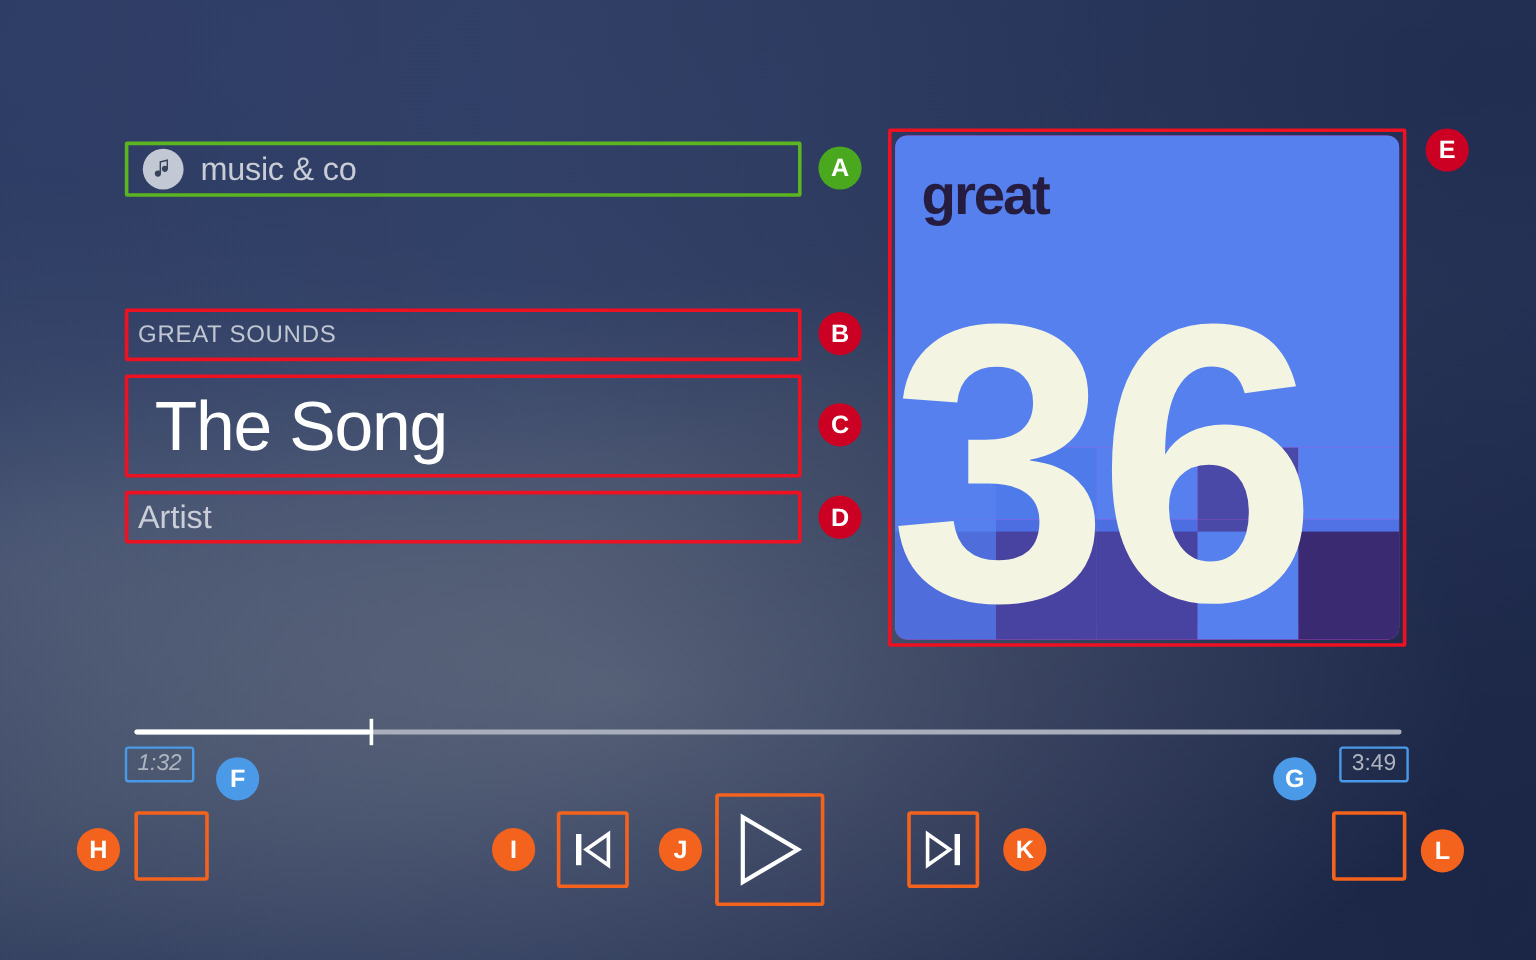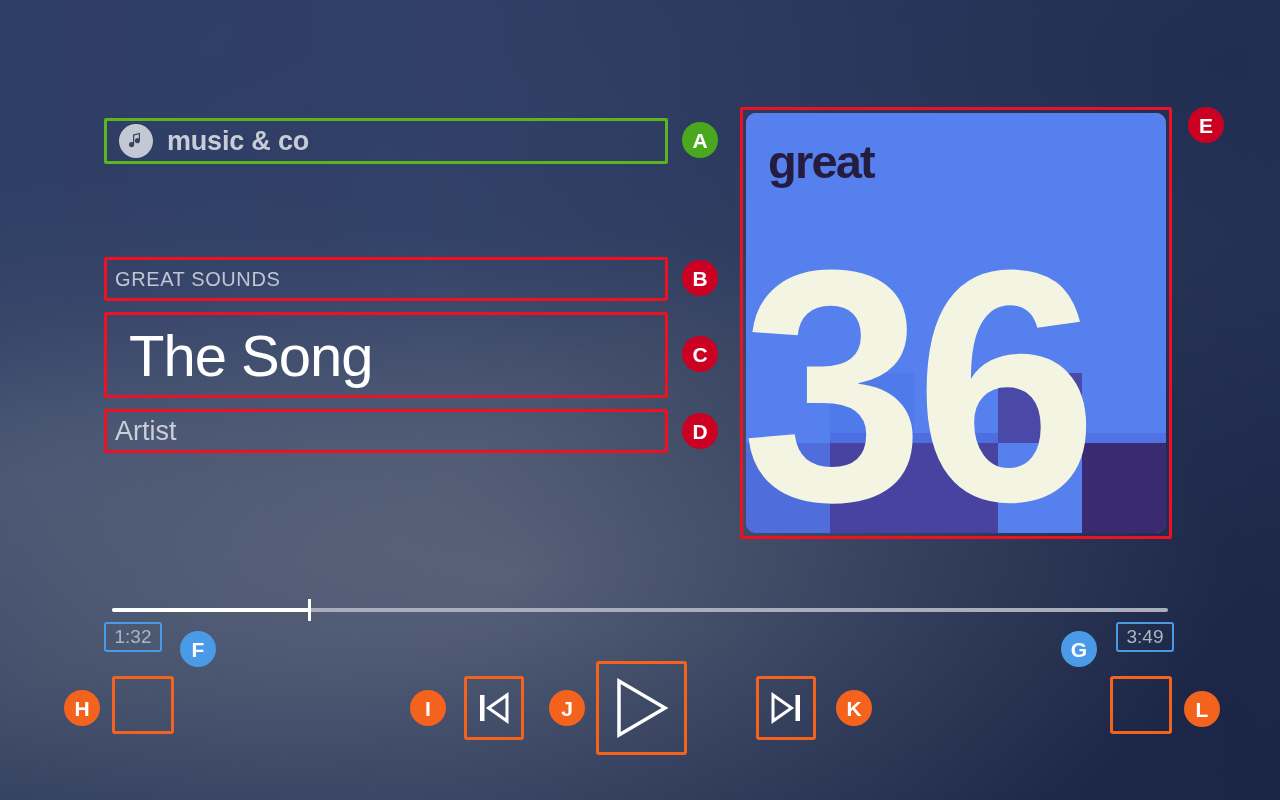--- a/index.html
+++ b/index.html
@@ -48,21 +48,21 @@
   #header-inner {
     position:absolute; left:104px; top:118px; width:564px; height:46px;
     display:flex; align-items:center; padding-left:15px; gap:14px;
   }
   #app-icon {
     width:34px; height:34px; border-radius:50%; background:#c3c9d4;
     display:flex; align-items:center; justify-content:center; flex:0 0 auto;
   }
   #app-icon svg { display:block; }
   #app-title {
-    color:#c8ccd6; font-size:27px; font-weight:700; letter-spacing:-0.2px;
+    color:#c8ccd6; font-size:27px; font-weight:400; letter-spacing:-0.2px;
     white-space:nowrap;
   }
 
   
   #album-box { left:104px; top:257px; width:564px; height:44px; }
   #album-text {
     position:absolute; left:104px; top:257px; width:564px; height:44px;
     display:flex; align-items:center; padding-left:11px;
     color:#c0c6d2; font-size:20px; letter-spacing:0.6px;
     text-transform:uppercase; white-space:nowrap;
@@ -105,21 +105,21 @@
 
   
   #pbar { position:absolute; left:112px; top:608px; width:1056px; height:4px;
           background:#a8aebb; border-radius:2px; }
   #pbar-fill { position:absolute; left:0; top:0; height:4px; background:#ffffff; border-radius:2px; }
   #pbar-handle { position:absolute; top:-9px; width:3px; height:22px; background:#ffffff; }
 
   #cur-box  { left:104px; top:622px; width:58px; height:30px; }
   #cur-text { position:absolute; left:104px; top:622px; width:58px; height:30px;
               display:flex; align-items:center; justify-content:center;
-              color:#aeb4c0; font-size:19px; }
+              color:#aeb4c0; font-size:19px;font-style:italic; }
   #dur-box  { left:1116px; top:622px; width:58px; height:30px; }
   #dur-text { position:absolute; left:1116px; top:622px; width:58px; height:30px;
               display:flex; align-items:center; justify-content:center;
               color:#aeb4c0; font-size:19px; }
 
   
   .ctl { position:absolute; border:3px solid #f4631e; border-radius:3px;
          display:flex; align-items:center; justify-content:center; }
   #btn-shuffle { left:112px; top:676px; width:62px; height:58px; }
   #btn-prev    { left:464px; top:676px; width:60px; height:64px; }

